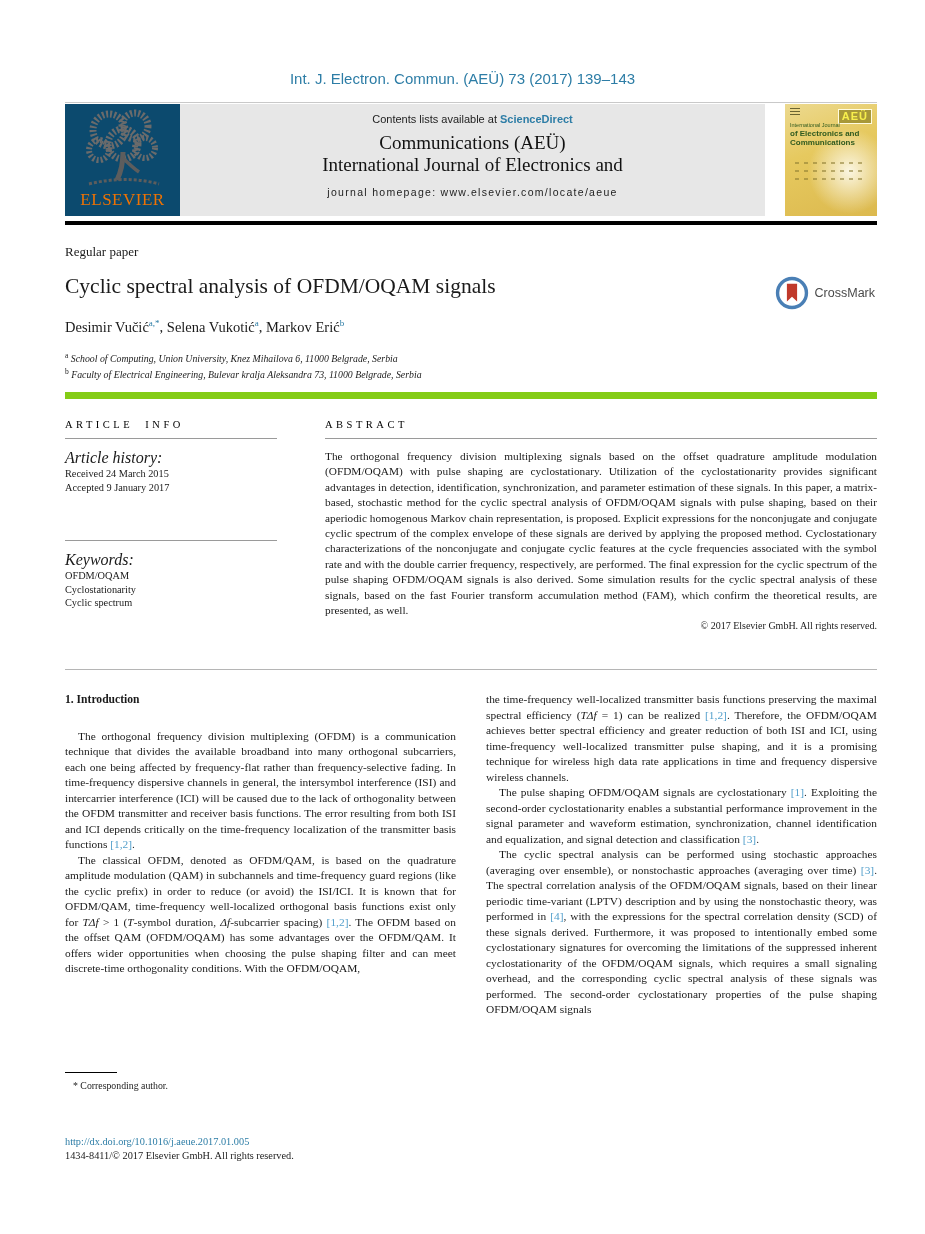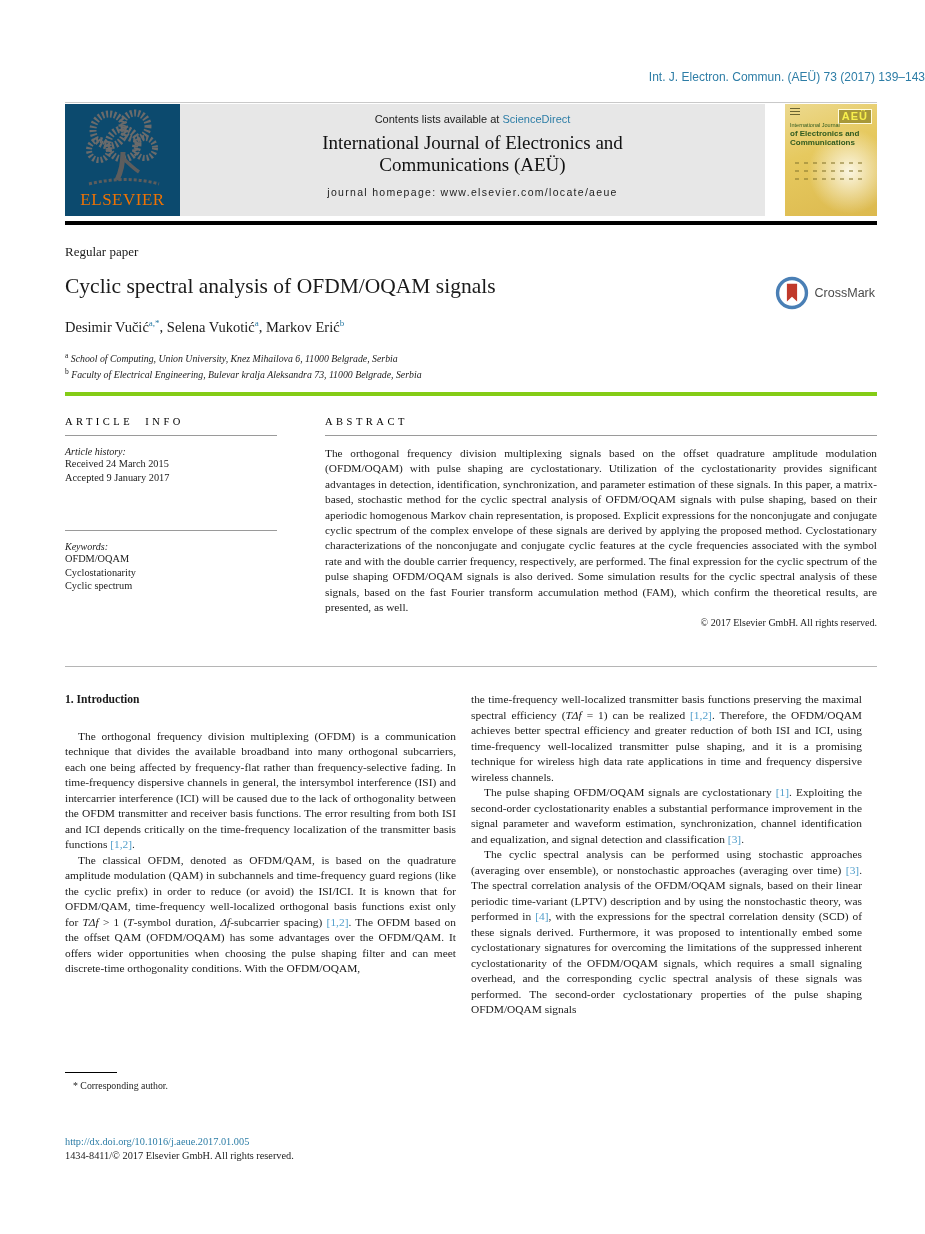--- a/index.html
+++ b/index.html
@@ -1,29 +1,29 @@
 <!DOCTYPE html>
 <html style="--link-blue: #2d7da6; --ref-blue: #54a0cc; --elsevier-orange: #ee7203; --banner-gray: #e7e7e7; --cover-gold: #e6c95f; --cover-green: #2f5a1f; --crossmark-red: #c0392b; --crossmark-blue: #4a7fb5;"><head>
 <meta charset="utf-8">
 <style>
   html,body{margin:0;padding:0;background:#888;}
   .page{position:relative;width:925px;height:1234px;background:#ffffff;
         font-family:"Liberation Serif",serif;color:#1a1a1a;overflow:hidden;margin:0 auto;}
-  .citation{position:absolute;top:70px;left:0;width:100%;text-align:right;
-            font-family:"Liberation Sans",sans-serif;font-size:12px;color:var(--link-blue,#2d7da6);}
+  .citation{position:absolute;top:70px;left:0;width:100%;text-align:center;
+            font-family:"Liberation Sans",sans-serif;font-size:15px;color:var(--link-blue,#2d7da6);}
   
   .top-rule{position:absolute;top:102px;left:65px;width:812px;height:1px;background:#c9c9c9;}
   .banner{position:absolute;top:104px;left:65px;width:812px;height:112px;display:flex;}
   .logo-box{width:115px;background:#0c4a6e;text-align:center;}
   .logo-box svg{display:block;margin:2px auto 0;}
   .elsevier-word{font-family:"Liberation Serif",serif;color:var(--elsevier-orange,#ee7203);
                  font-size:17px;letter-spacing:.5px;margin-top:-2px;}
   .banner-center{flex:1;background:var(--banner-gray,#e7e7e7);text-align:center;padding-top:9px;}
   .contents-line{font-family:"Liberation Sans",sans-serif;font-size:11px;color:#222;}
-  .contents-line a{color:var(--link-blue,#2d7da6);text-decoration:none;}
+  .contents-line a{color:var(--link-blue,#2d7da6);text-decoration:none;font-weight:bold;}
   .journal-title{font-size:19px;line-height:22px;color:#111;margin-top:7px;}
   .homepage-line{font-family:"Liberation Sans",sans-serif;font-size:10.5px;letter-spacing:1.3px;
                  color:#222;margin-top:10px;}
   .cover-gap{width:20px;background:#fff;}
   .cover-box{width:92px;height:112px;position:relative;
              background:
                radial-gradient(ellipse at 70% 60%, rgba(255,255,250,.85) 0%, rgba(255,255,250,0) 45%),
                linear-gradient(160deg,#ecd98f 0%,#e6c95f 40%,#dcb94e 100%);
              overflow:hidden;}
   .cover-badge{position:absolute;top:5px;right:5px;background:#a89838;color:#f8f04c;
@@ -44,32 +44,32 @@
   .regular-paper{font-size:13px;}
   .paper-title{font-size:21.5px;font-weight:normal;margin:14px 0 0;}
   .authors{font-size:14.5px;margin-top:19px;}
   .authors sup{font-size:9px;color:var(--link-blue,#2d7da6);}
   .affils{margin-top:13px;font-size:9.8px;font-style:italic;line-height:13px;}
   .affils sup{font-size:7.5px;font-style:normal;}
   .crossmark{position:absolute;right:2px;top:32px;display:flex;align-items:center;gap:6px;}
   .crossmark-label{font-family:"Liberation Sans",sans-serif;font-size:12.5px;color:#4a4a4a;}
   
   .info-block{position:absolute;top:392px;left:65px;width:812px;height:270px;
-              border-top:4px solid #84cc16;border-bottom:1px solid #b5b5b5;}
+              border-top:7px solid #84cc16;border-bottom:1px solid #b5b5b5;}
   .sec-heading{font-size:10.5px;letter-spacing:3.5px;word-spacing:6px;color:#000;}
   .info-col{position:absolute;left:0;top:20px;width:212px;}
   .info-col .rule, .abs-col .rule{height:1px;background:#9a9a9a;margin-top:8px;}
-  .hist-label,.kw-label{font-style:italic;font-size:10px;margin-top:10px;}
+  .hist-label,.kw-label{font-style:italic;font-size:16px;margin-top:10px;}
   .hist-item,.kw-item{font-size:10.3px;line-height:13.5px;}
   .kw-rule{height:1px;background:#9a9a9a;margin-top:46px;}
   .abs-col{position:absolute;left:260px;top:20px;width:552px;}
   .abs-text{font-size:11.3px;line-height:15.4px;text-align:justify;margin-top:10px;}
   .abs-copy{font-size:10px;text-align:right;margin-top:2px;}
   
-  .body-cols{position:absolute;top:692px;left:65px;width:812px;display:flex;gap:15px;}
+  .body-cols{position:absolute;top:692px;left:65px;width:812px;display:flex;gap:30px;}
   .col{width:391px;font-size:11.4px;line-height:15.5px;text-align:justify;}
   .intro-heading{font-size:11.6px;font-weight:bold;margin:0 0 21px;text-align:left;}
   .col p{margin:0;text-indent:13px;}
   .ref{color:var(--ref-blue,#54a0cc);}
   .i{font-style:italic;}
   
   .footnote{position:absolute;top:1072px;left:65px;width:412px;font-size:9.8px;line-height:13.5px;}
   .footnote-rule{width:52px;height:1px;background:#000;margin-bottom:6px;}
   .fn-corr{padding-left:8px;}
   .fn-emails{text-indent:14px;}
@@ -99,22 +99,22 @@
           <path d="M44 46 C44 58 42 66 38 74" stroke-width="5" stroke="#5d5d5d"></path>
           <path d="M44 52 C50 58 54 62 60 66" stroke-width="3.5" stroke="#5d5d5d"></path>
           <path d="M10 78 C34 72 58 72 80 78" stroke-width="3" stroke="#5d5d5d" stroke-dasharray="3 2"></path>
         </g>
       </svg>
       <div class="elsevier-word">ELSEVIER</div>
     </div>
     <div class="banner-center">
       <div class="contents-line"><span>Contents lists available at </span><a href="#">ScienceDirect</a></div>
       <div class="journal-title">
+        <div>Communications (AEÜ)</div>
         <div>International Journal of Electronics and</div>
-        <div>Communications (AEÜ)</div>
       </div>
       <div class="homepage-line">journal homepage: www.elsevier.com/locate/aeue</div>
     </div>
     <div class="cover-gap"></div>
     <div class="cover-box">
       <div class="cover-mark"></div>
       <div class="cover-badge">AEÜ</div>
       <div class="cover-title">
         <span class="tiny">International Journal</span>
         <span>of Electronics and</span><br>

